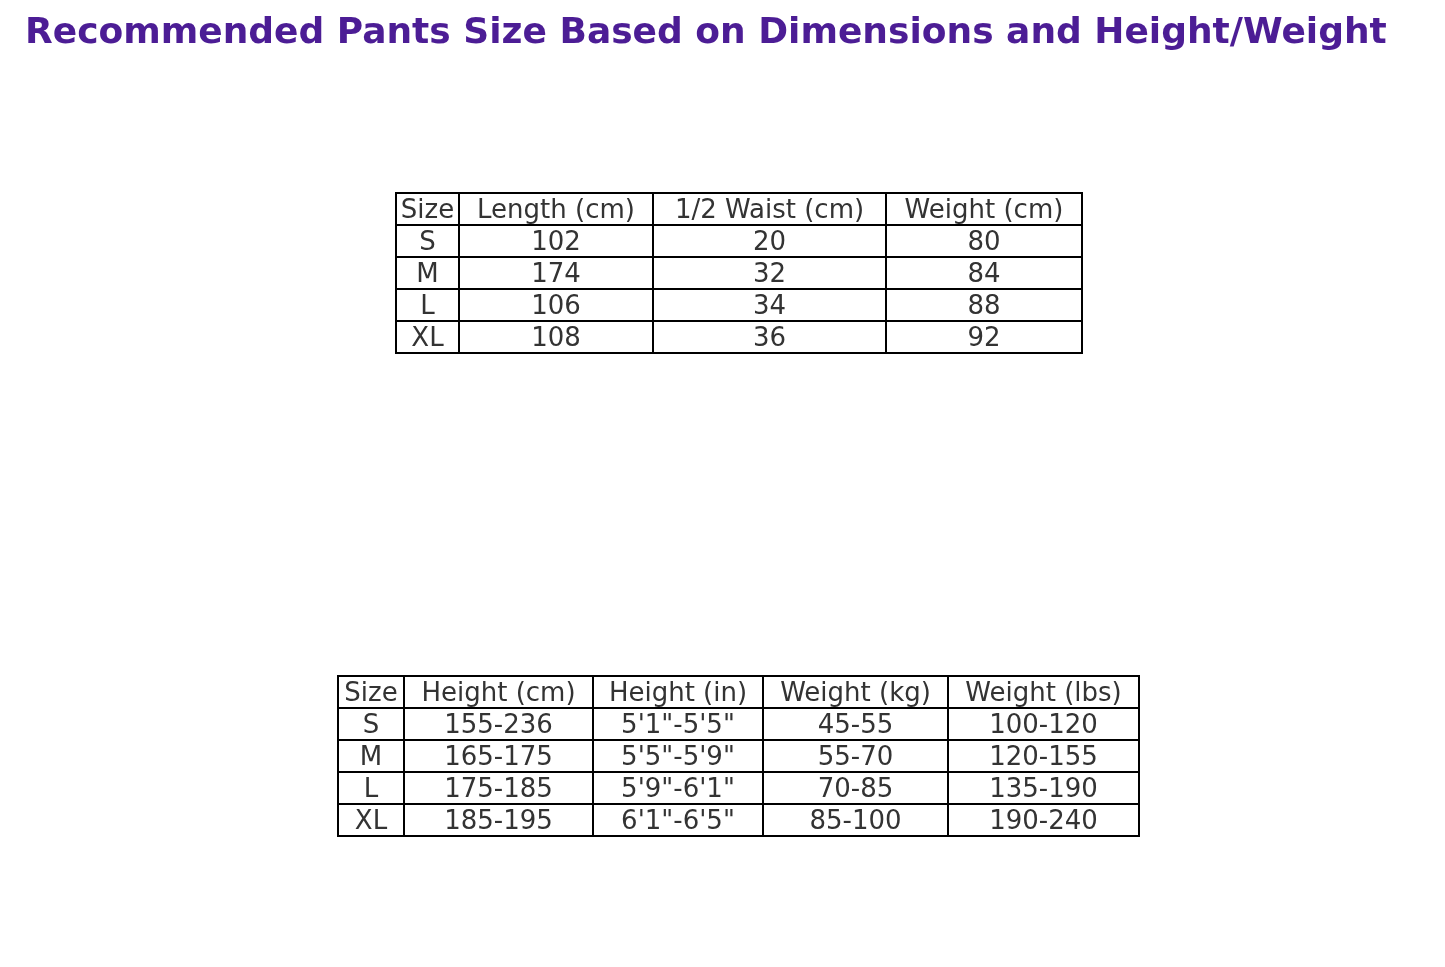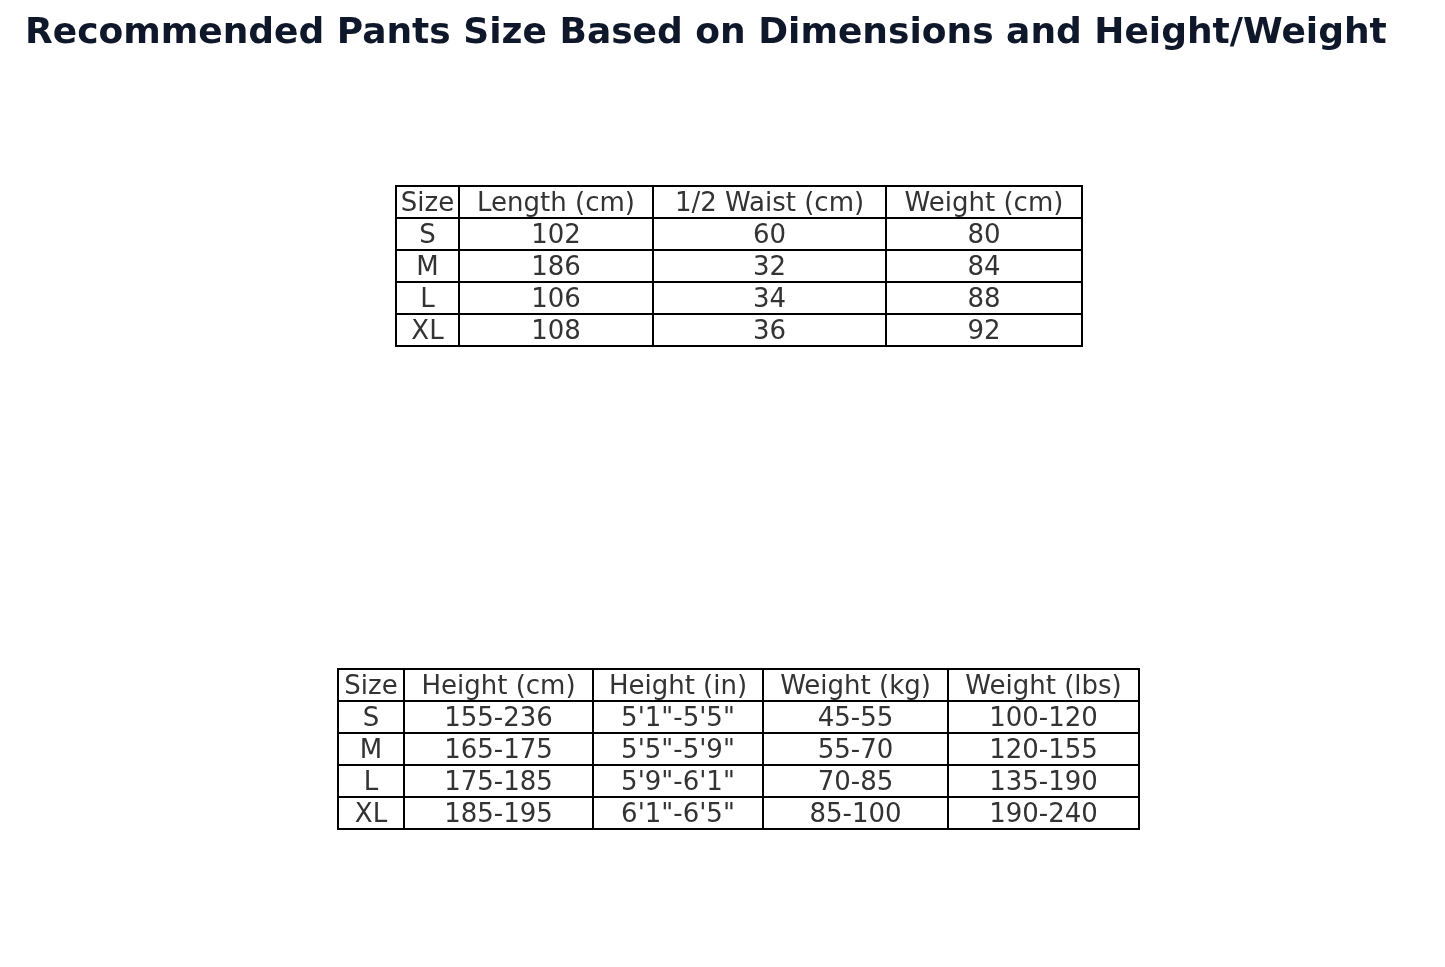--- a/index.html
+++ b/index.html
@@ -15,31 +15,32 @@
     font-family: "DejaVu Sans", sans-serif;
     overflow: hidden;
   }
   .title {
     position: absolute;
     left: 25px;
     top: 10px;
     margin: 0;
     font-size: 36px;
     font-weight: bold;
-    color: #0f172a;
+    color: #4c1d95;
     white-space: nowrap;
     letter-spacing: 0px;
   }
   table.tbl {
     position: absolute;
     border-collapse: collapse;
     table-layout: fixed;
     font-size: 26px;
     color: #333333;
     text-align: center;
+    margin-top: 7px;
   }
   table.tbl th, table.tbl td {
     border: 2px solid #000000;
     font-weight: normal;
     padding: 0;
     vertical-align: middle;
     overflow: hidden;
     white-space: nowrap;
   }
   
@@ -76,26 +77,26 @@
           <th>Size</th>
           <th>Length (cm)</th>
           <th>1/2 Waist (cm)</th>
           <th>Weight (cm)</th>
         </tr>
       </thead>
       <tbody>
         <tr>
           <td>S</td>
           <td>102</td>
-          <td>60</td>
+          <td>20</td>
           <td>80</td>
         </tr>
         <tr>
           <td>M</td>
-          <td>186</td>
+          <td>174</td>
           <td>32</td>
           <td>84</td>
         </tr>
         <tr>
           <td>L</td>
           <td>106</td>
           <td>34</td>
           <td>88</td>
         </tr>
         <tr>

